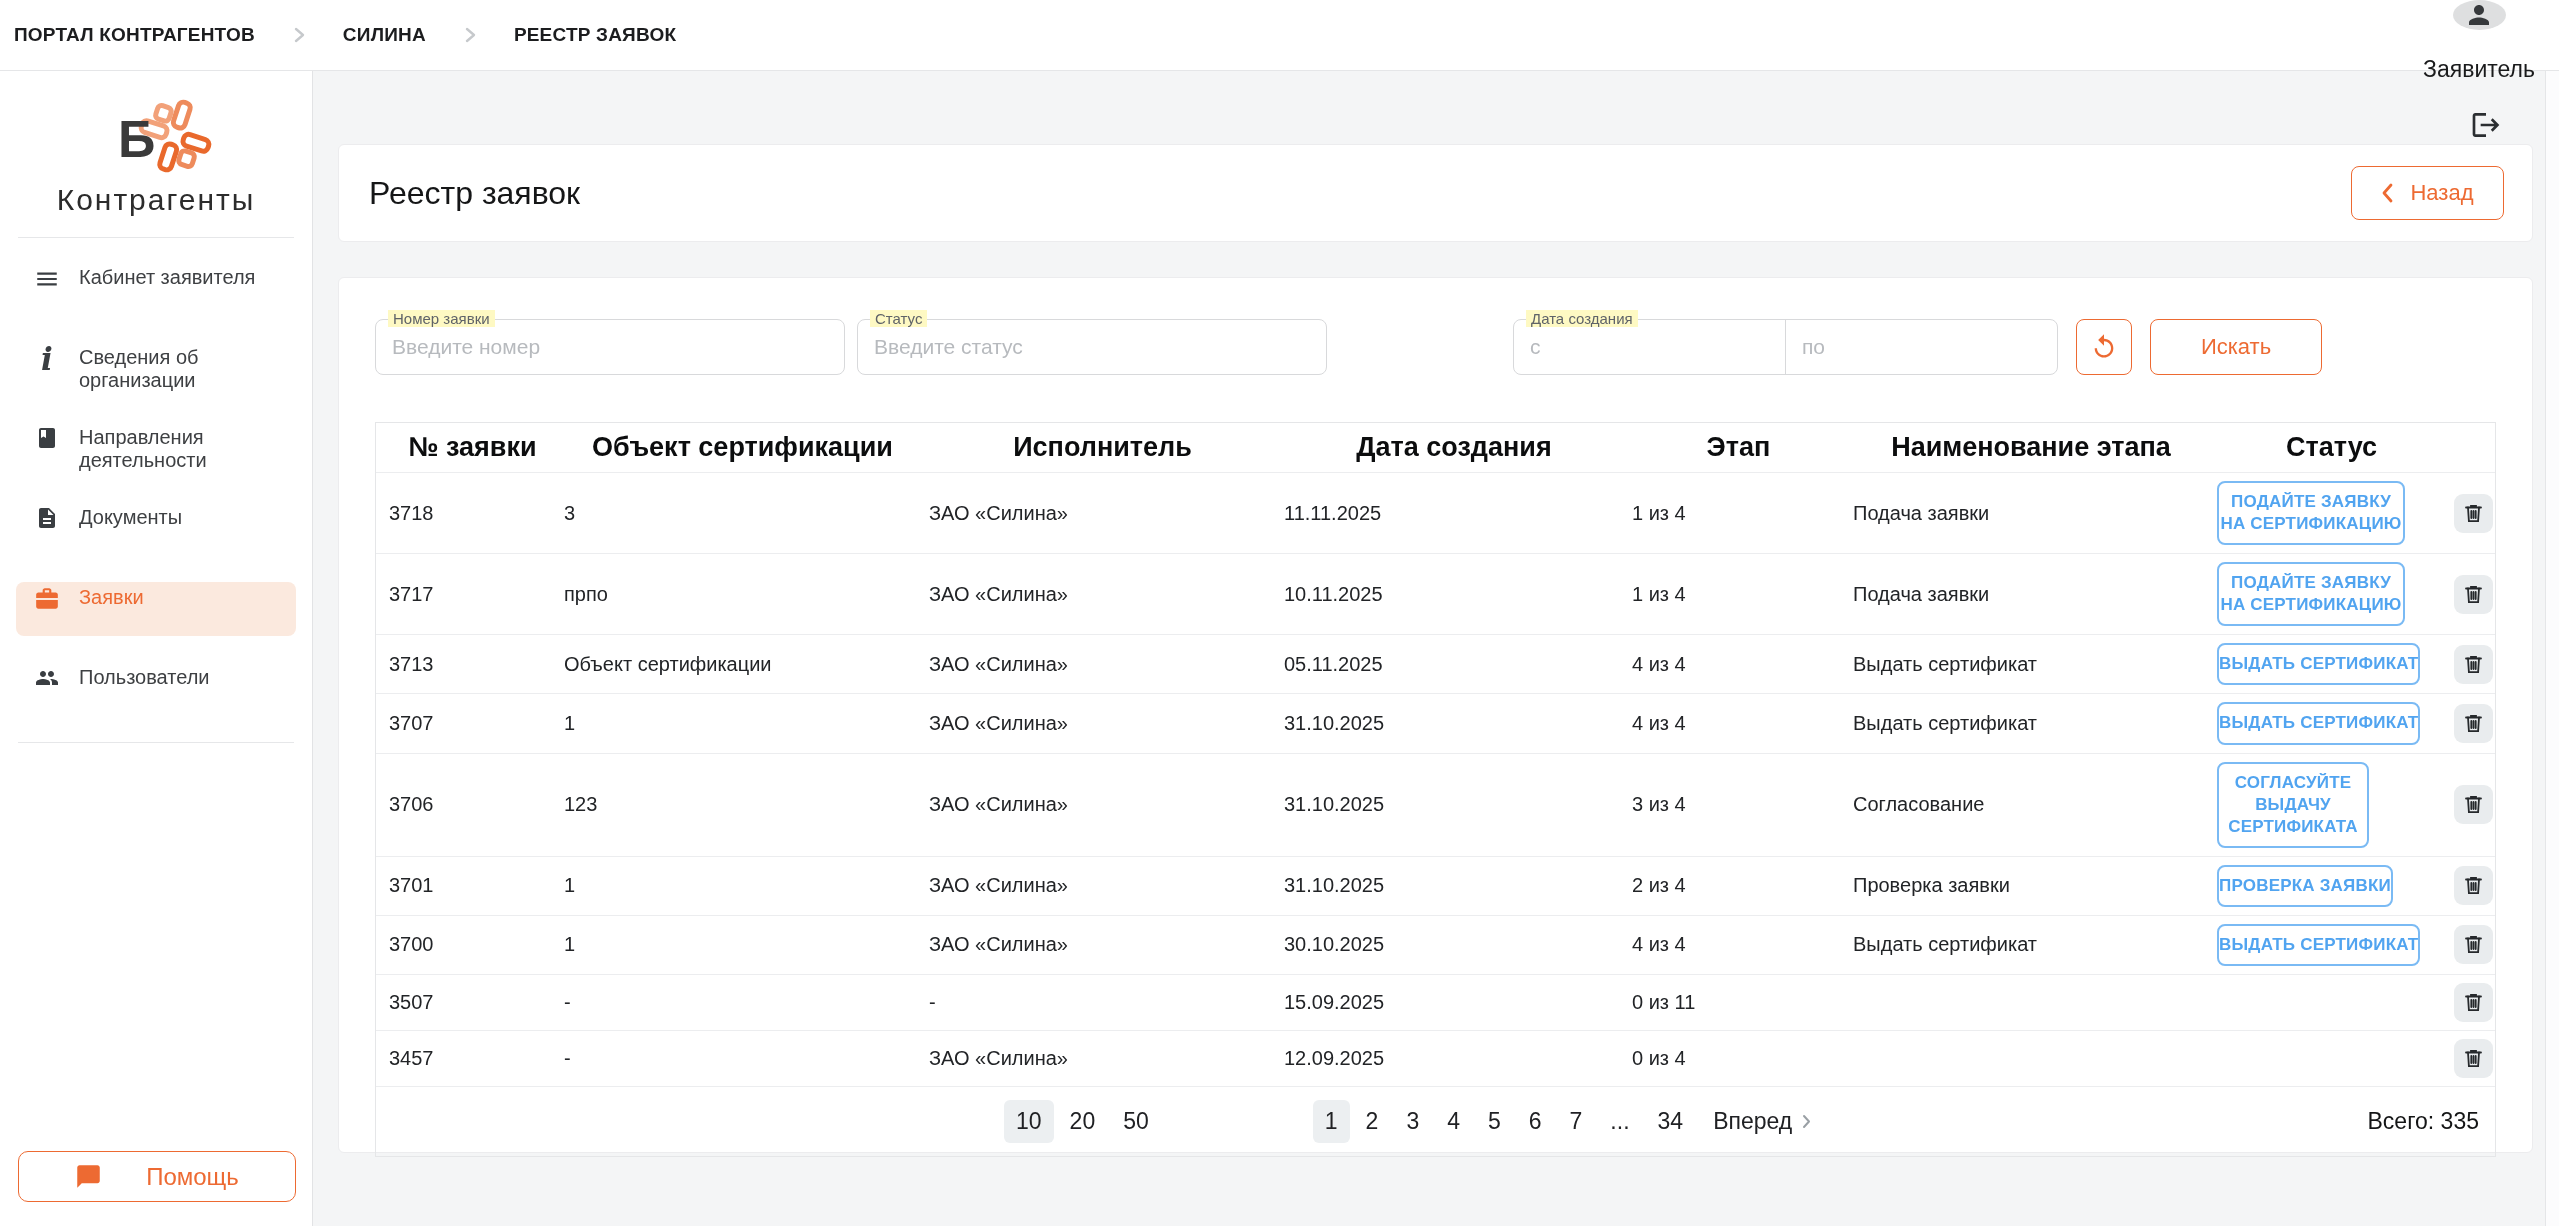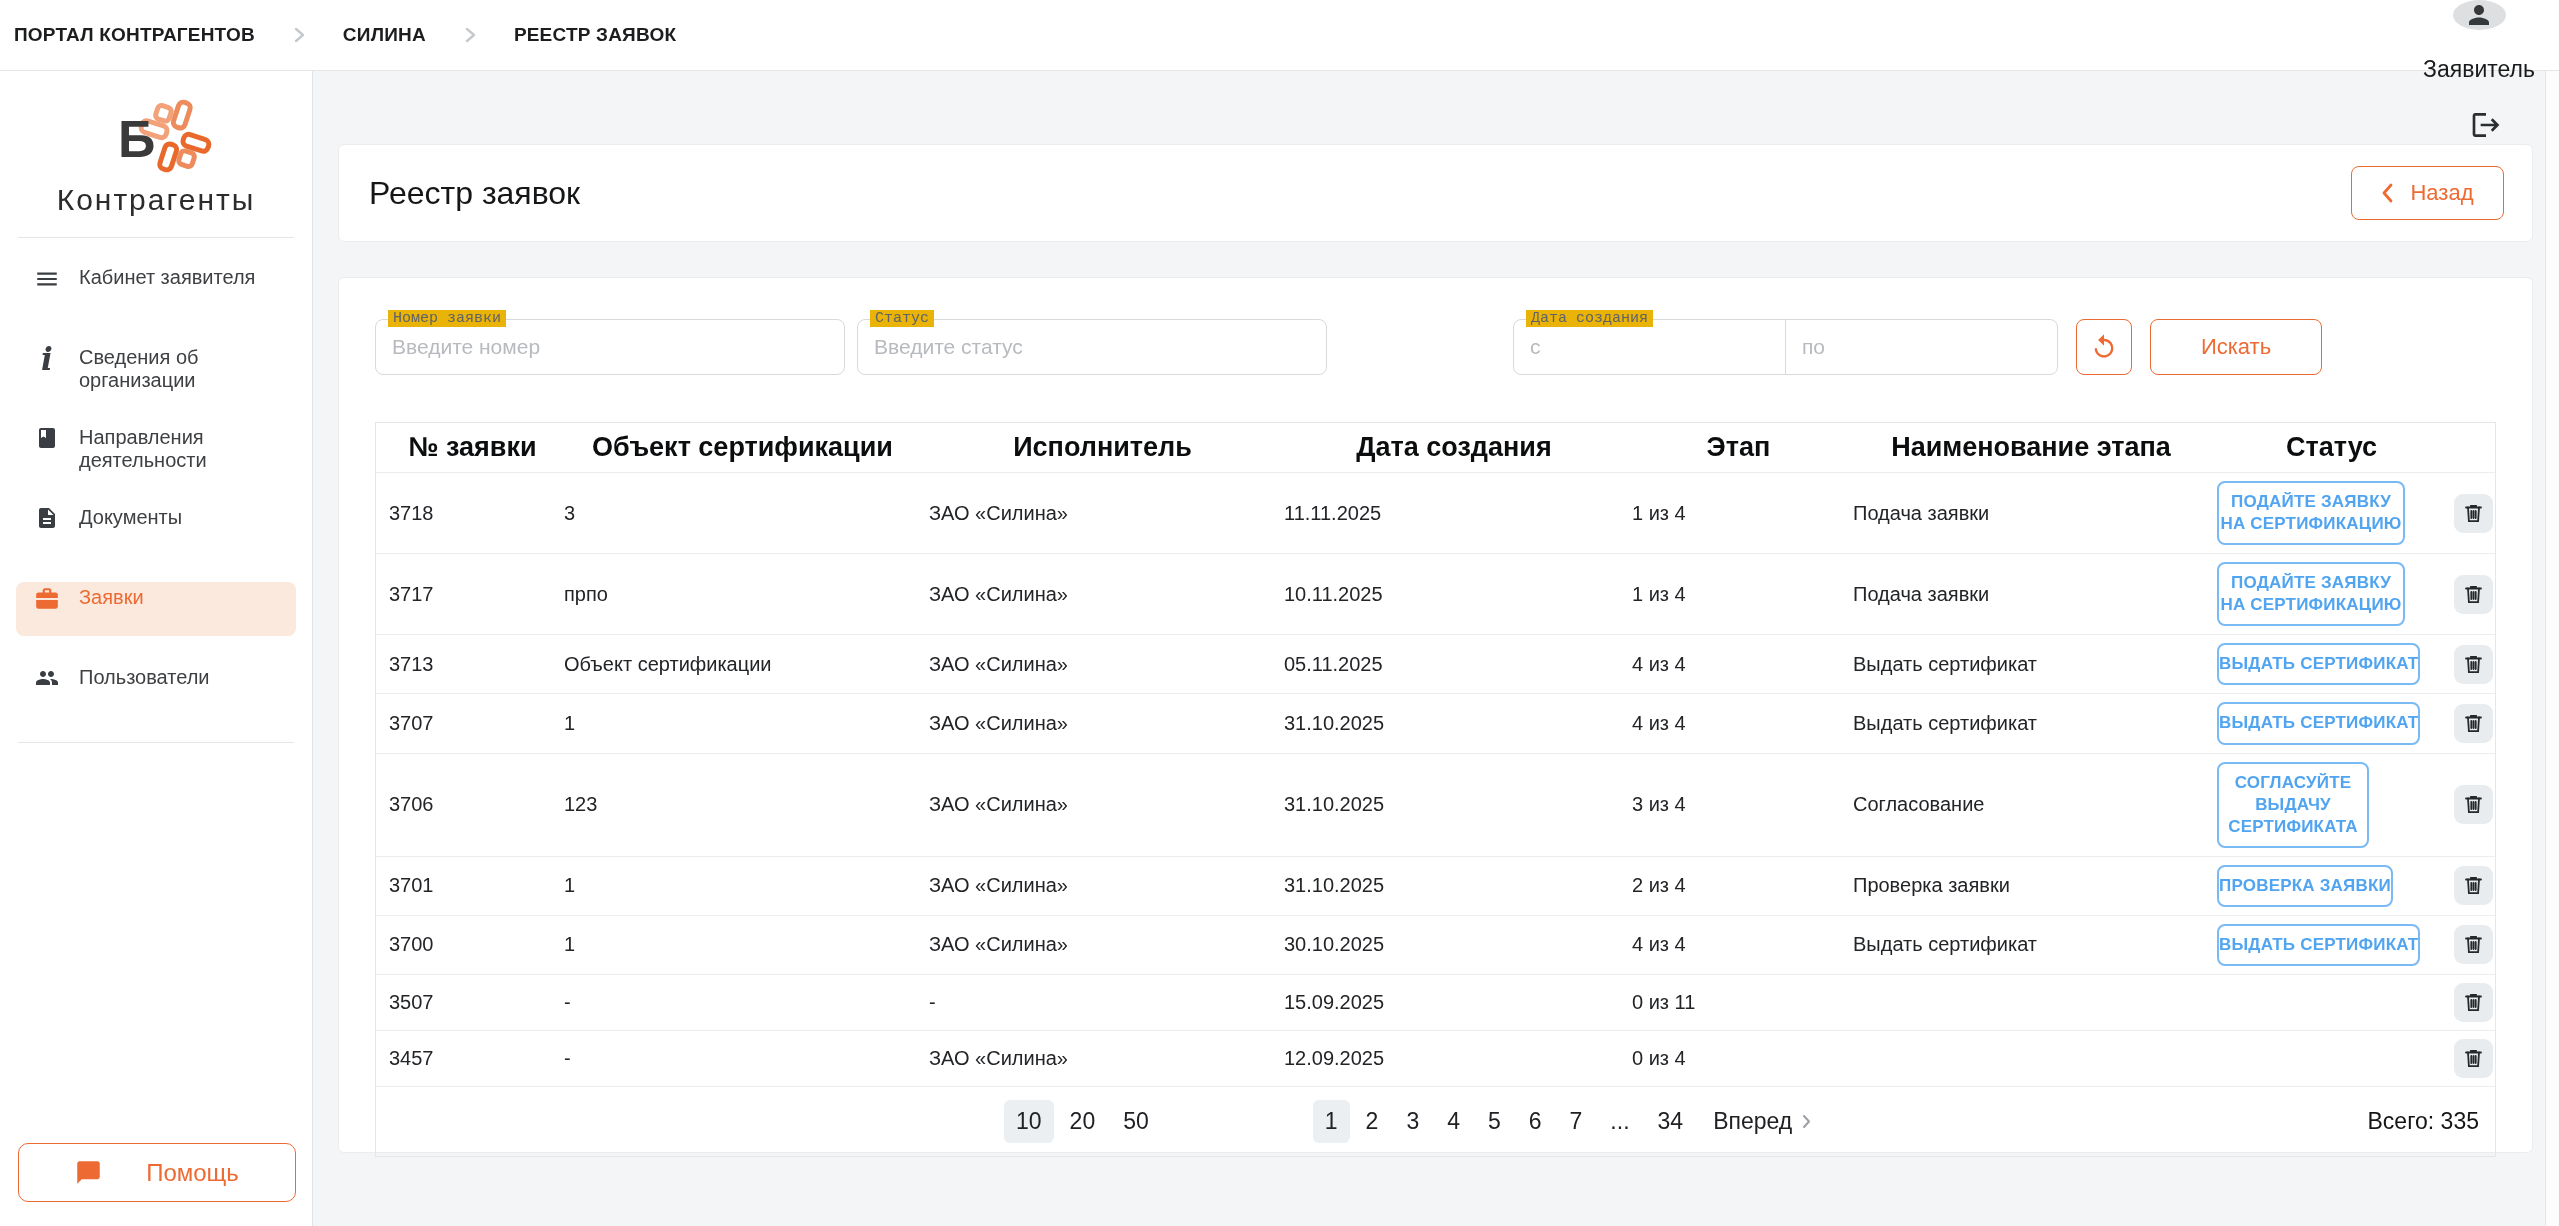--- a/index.html
+++ b/index.html
@@ -38,21 +38,21 @@
   .menu-item {
     display:flex; align-items:flex-start; min-height:54px; padding:4px 14px 4px 17px;
     border-radius:8px; margin-bottom:26px; cursor:pointer;
   }
   .menu-item .mi-icon { width:28px; flex:0 0 28px; display:flex; justify-content:center; }
   .menu-item .mi-label { margin-left:18px; font-size:20px; line-height:23px; color:#3E4043; }
   .menu-item.active { background:#FBE9DE; }
   .menu-item.active .mi-label { color:#ED6A32; }
   .info-i { font-family:"DejaVu Serif", serif; font-style:italic; font-weight:700; font-size:31px; line-height:26px; color:#3A3E42; }
   .help-btn {
-    position:absolute; left:18px; right:16px; bottom:24px; height:59px;
+    position:absolute; left:18px; right:16px; bottom:24px; height:51px;
     background:#fff; border:1px solid #ED6A32; border-radius:10px;
     display:flex; align-items:center; justify-content:center; gap:44px;
     color:#ED6A32; font-size:24px; cursor:pointer; font-family:inherit;
   }
   
   .main { position:absolute; top:71px; left:314px; right:14px; bottom:0; padding:73px 12px 0 24px; }
   .card { background:#fff; border:1px solid #ECECEE; border-radius:6px; }
   .title-card { height:98px; display:flex; align-items:center; padding:0 28px 0 30px; margin-bottom:35px; }
   .page-title { font-size:32px; color:#151617; font-weight:400; }
   .back-btn {
@@ -64,22 +64,22 @@
   
   .filters { display:flex; align-items:center; margin-bottom:47px; }
   .field {
     position:relative; height:56px; border:1px solid #D8D9DB; border-radius:8px;
     display:flex; align-items:center; background:#fff;
   }
   .f-number { width:470px; }
   .f-status { width:470px; margin-left:12px; }
   .f-date   { width:545px; margin-left:186px; padding:0; }
   .field-label {
-    position:absolute; top:-10px; left:12px; background:#eab308; padding:0 5px;
-    font-size:15px; color:#5F6368; white-space:nowrap;font-family:Liberation Mono, monospace;
+    position:absolute; top:-10px; left:12px; background:#fef9c3; padding:0 5px;
+    font-size:15px; color:#5F6368; white-space:nowrap;
   }
   .field input {
     border:none; outline:none; width:100%; height:100%; background:transparent;
     font-size:21px; color:#202124; padding:0 16px; font-family:inherit; border-radius:8px;
   }
   .field input::placeholder { color:#B7BABE; opacity:1; }
   .f-date .date-half { flex:1 1 50%; height:100%; }
   .f-date .date-div { width:1px; height:100%; background:#D8D9DB; }
   .icon-btn {
     margin-left:18px; width:56px; height:56px; background:#fff;

